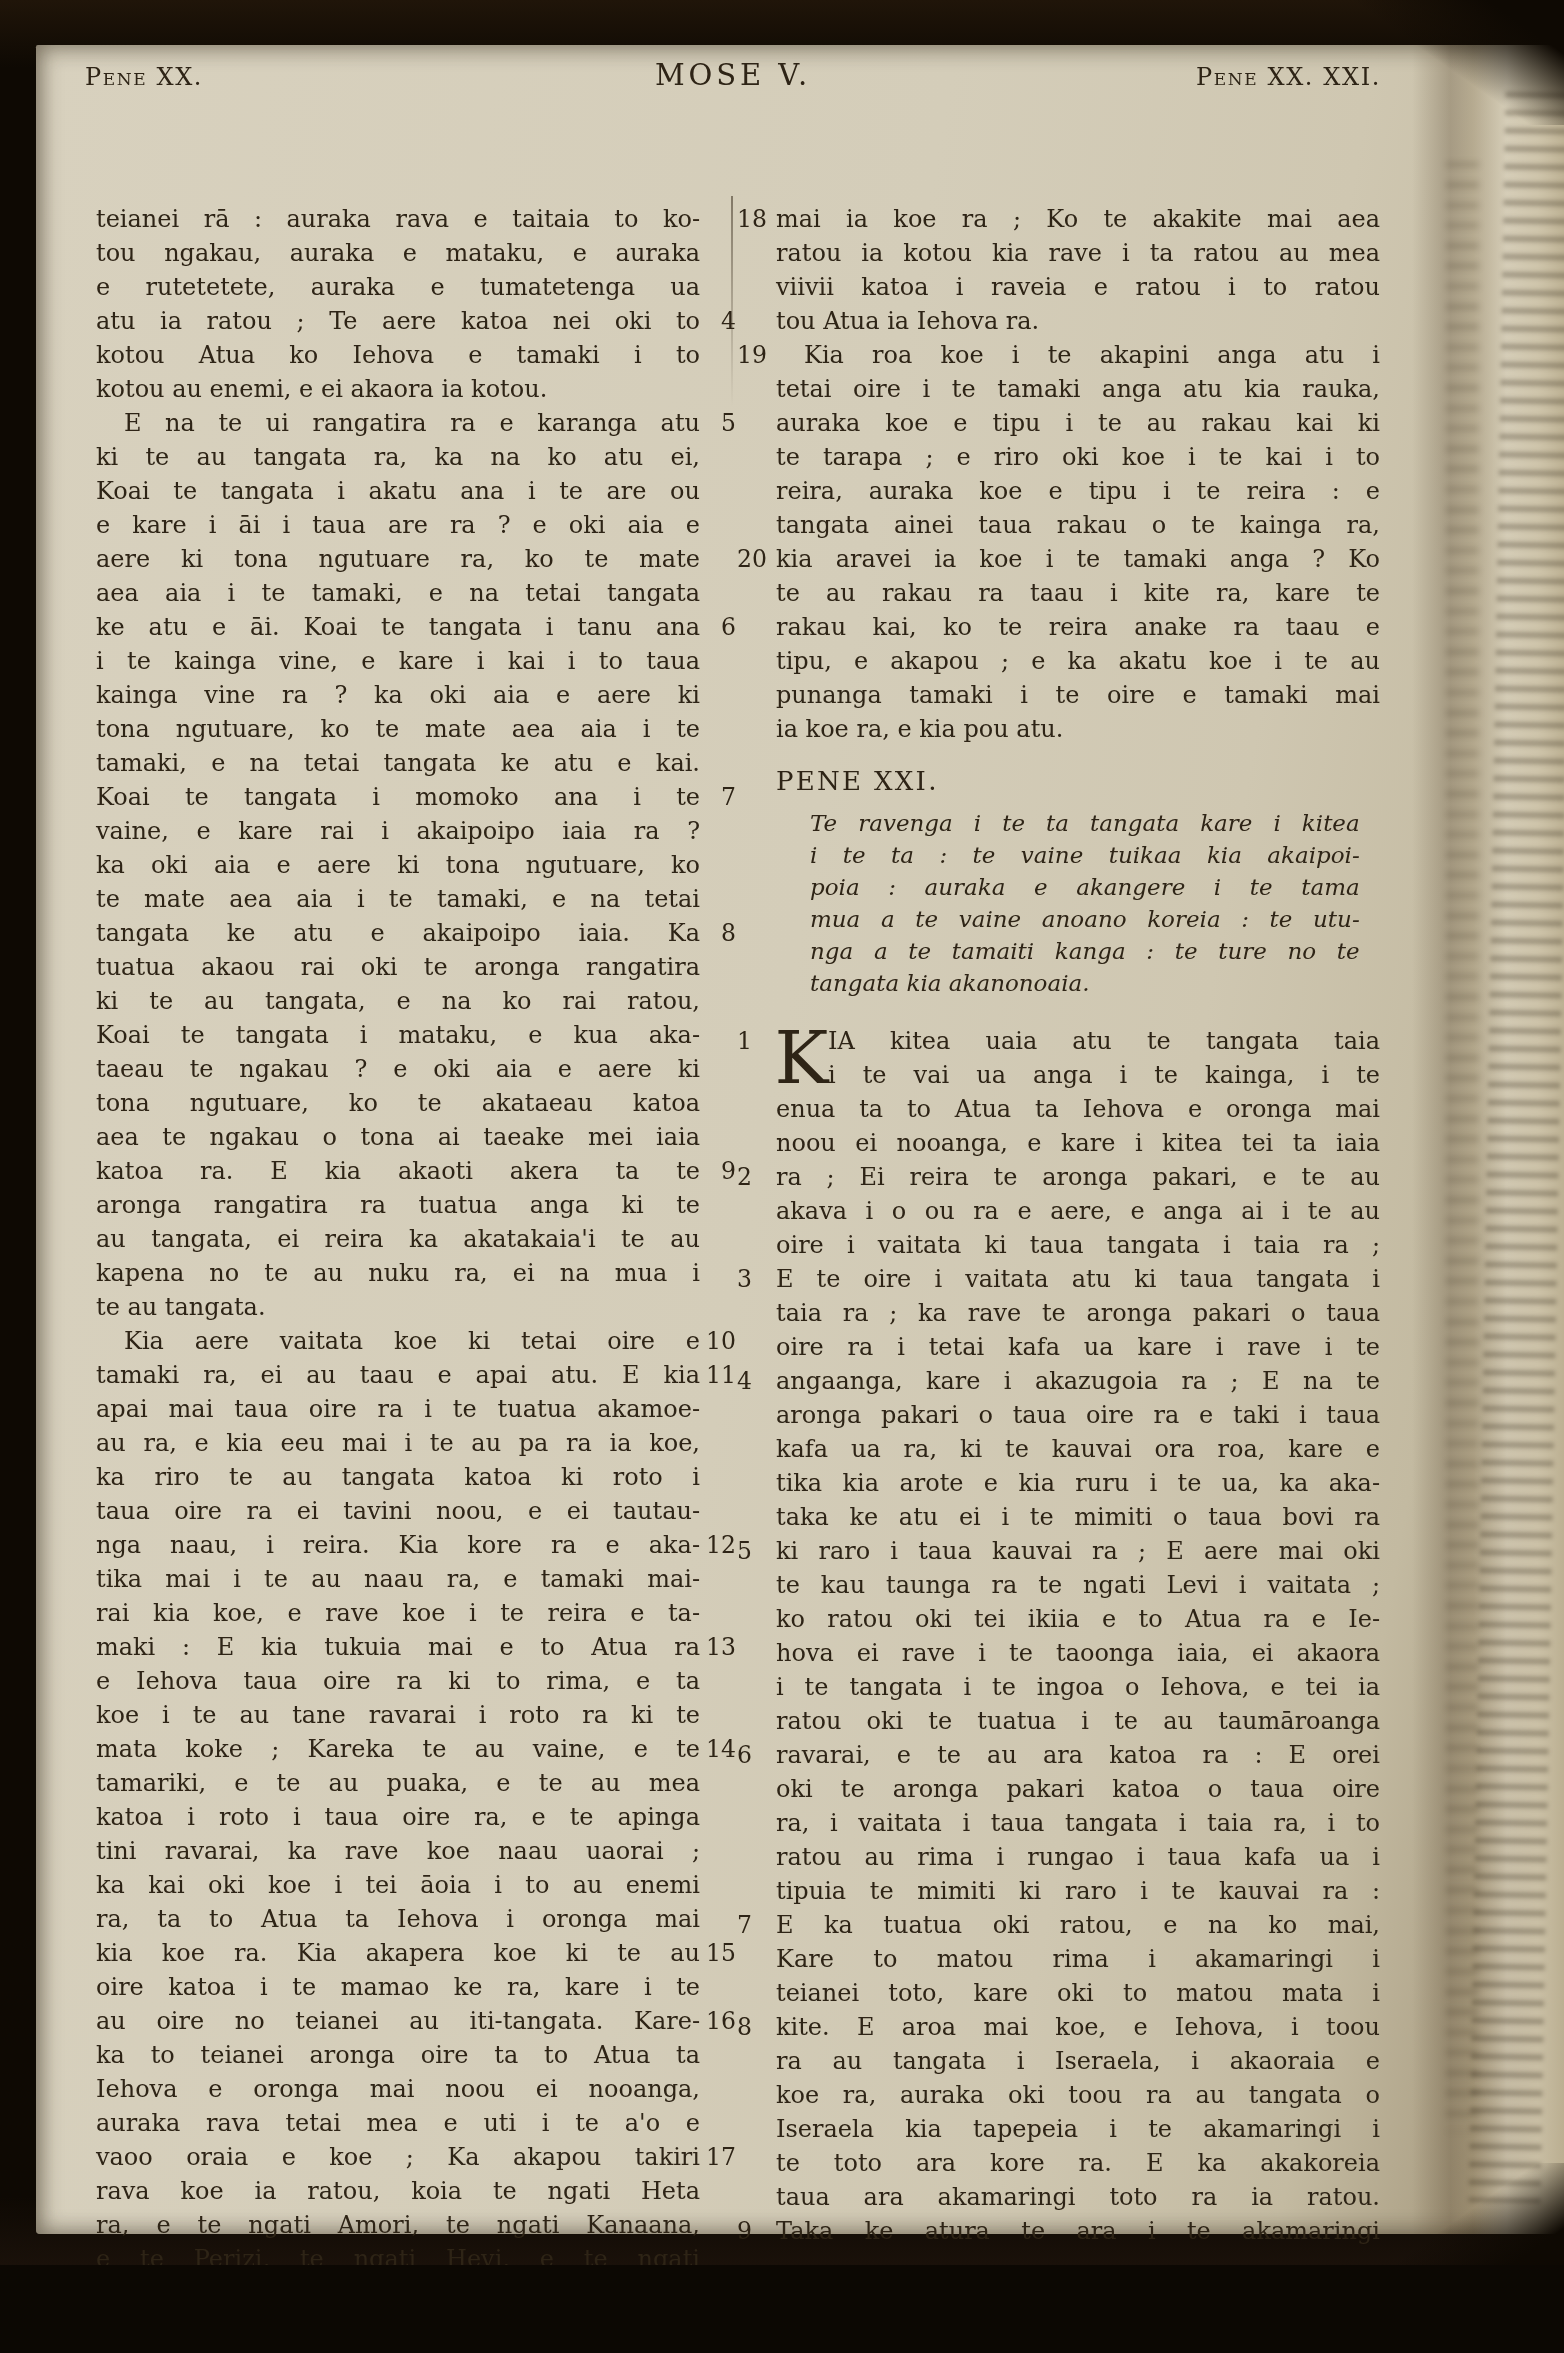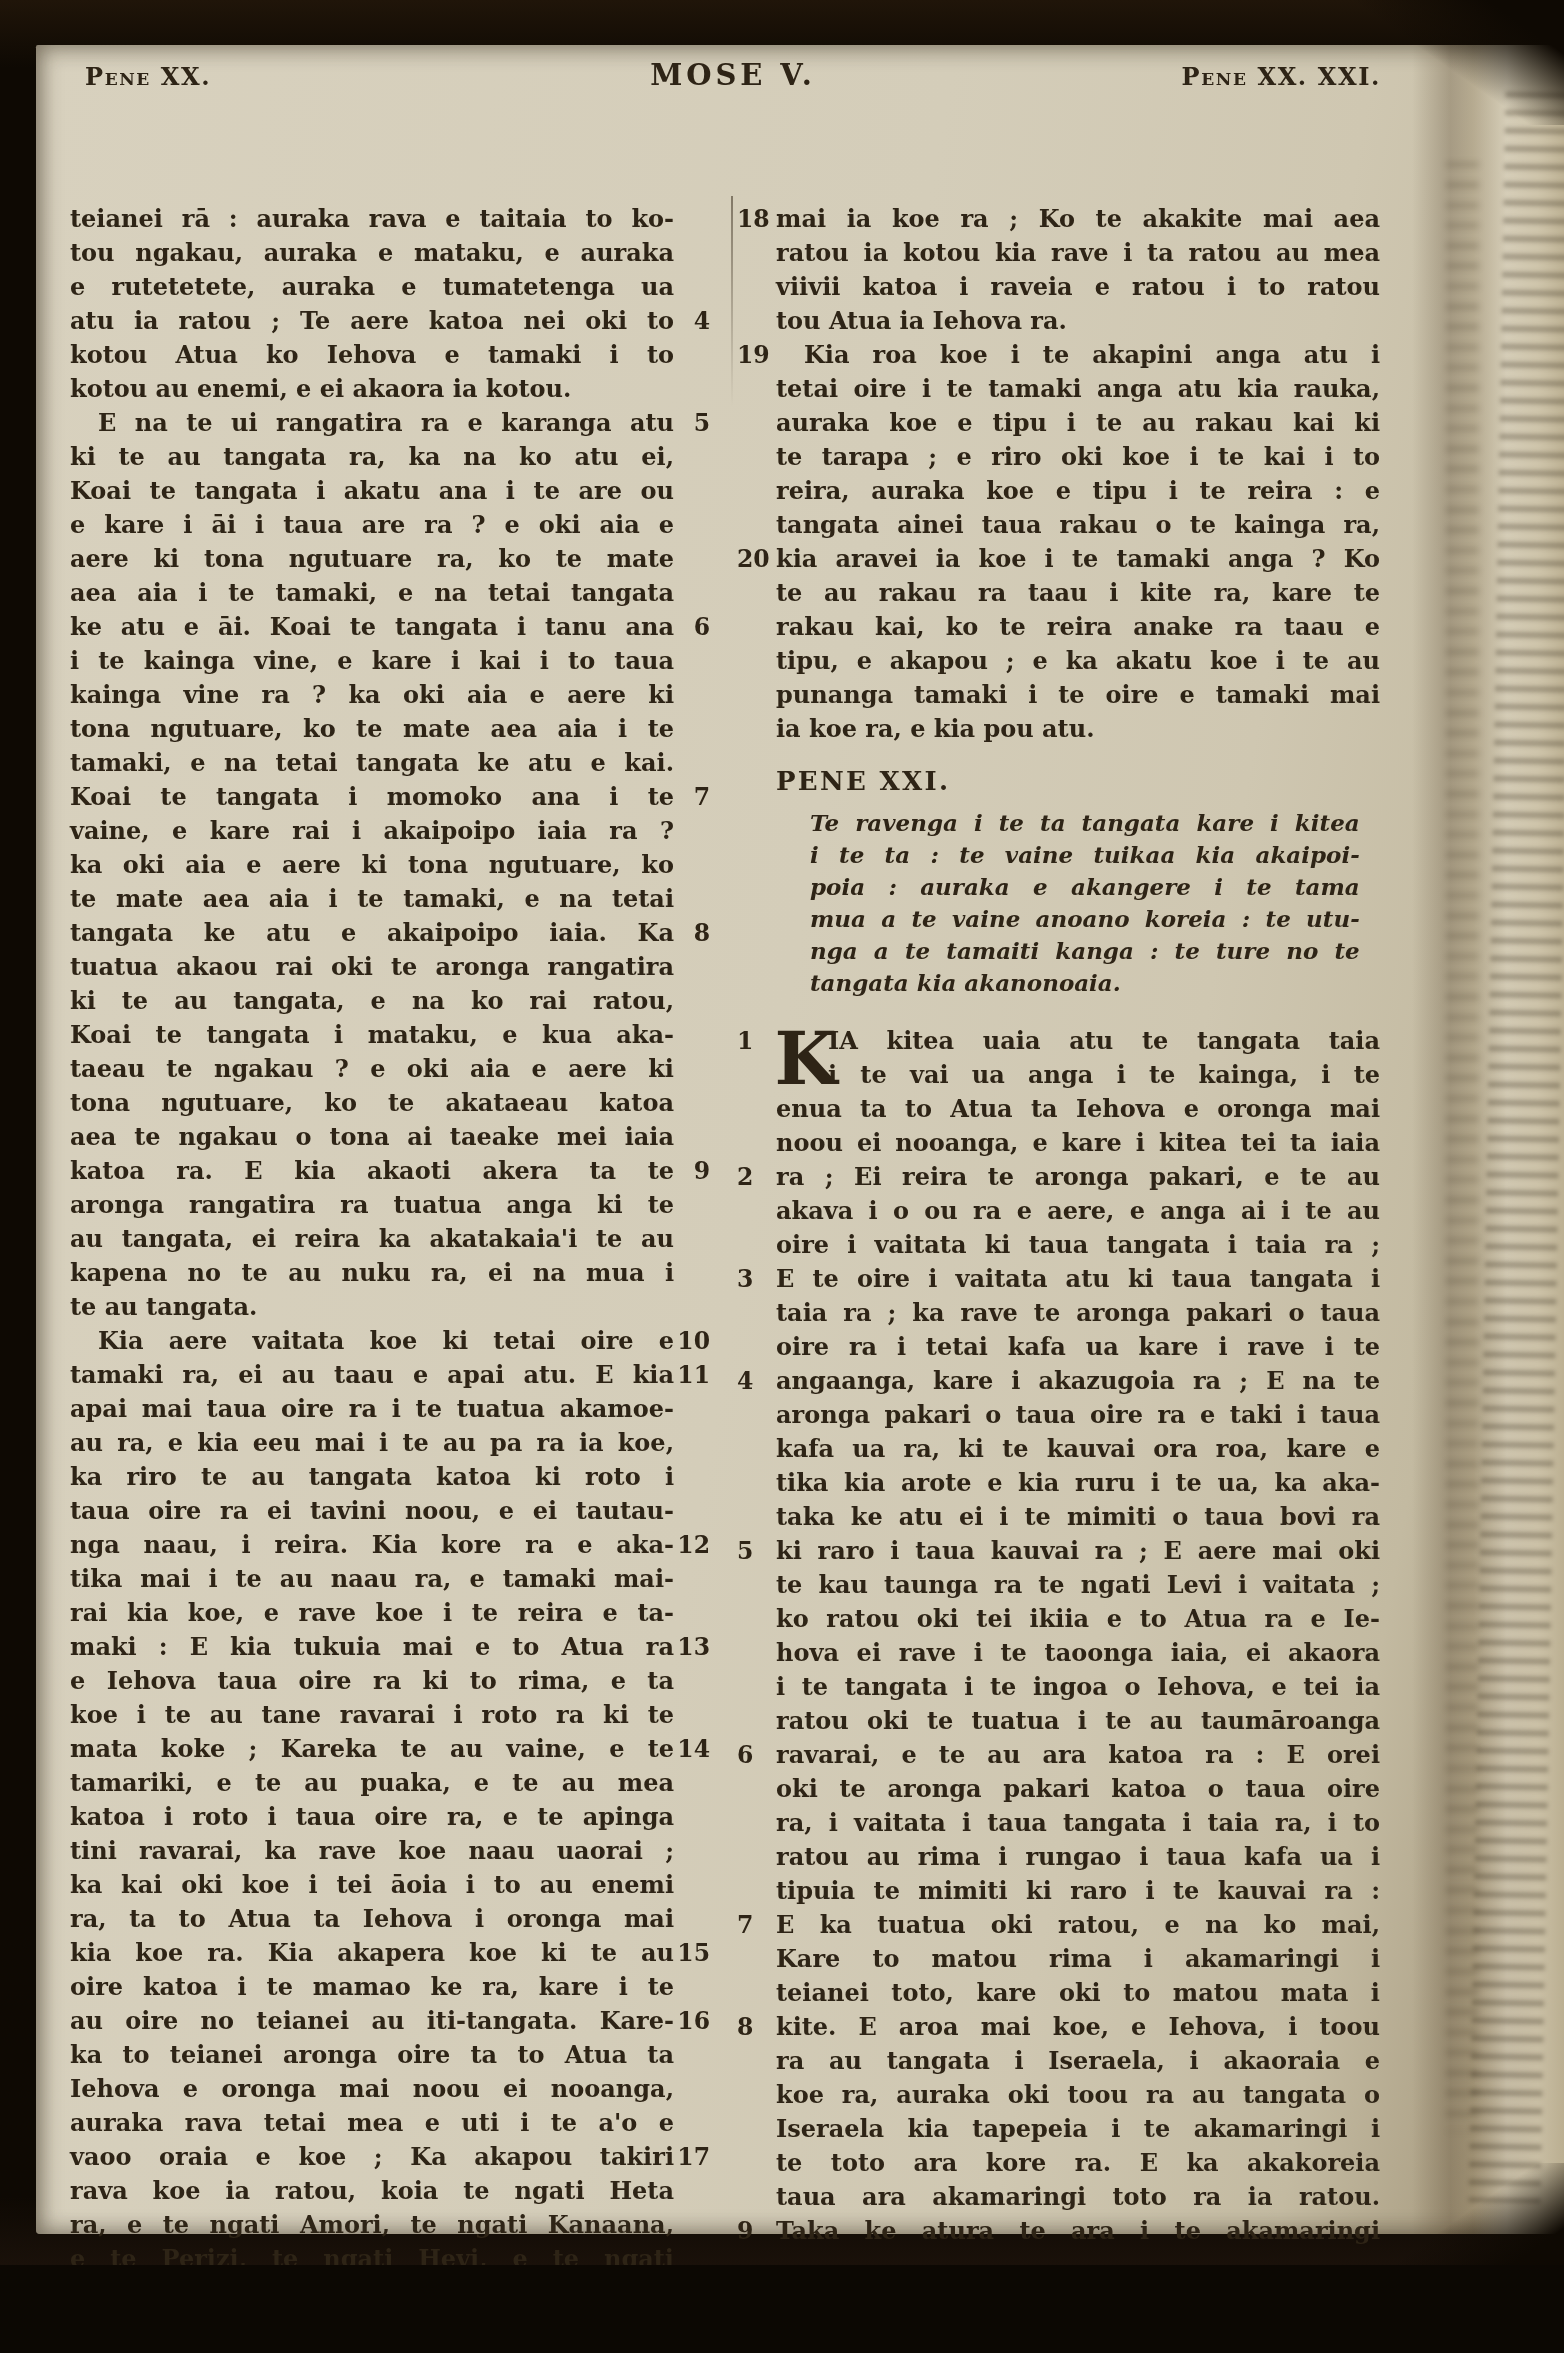--- a/index.html
+++ b/index.html
@@ -1,33 +1,33 @@
 <!DOCTYPE html>
 <html style="font-size:12.5px"><head>
 <meta charset="utf-8">
 <style>
   *{margin:0;padding:0;box-sizing:border-box}
   html,body{background:#0c0803}
   #shot{
     position:relative;width:1565px;height:2265px;overflow:hidden;
     background:linear-gradient(180deg,#201509 0%,#0e0903 3%,#0e0903 97%,#1a110a 100%);
-    font-family:"DejaVu Serif","Liberation Serif",serif;color:#2e2416;font-weight:bold;
+    font-family:"DejaVu Serif","Liberation Serif",serif;color:#2e2416;
   }
   .paper{
     position:absolute;left:36px;top:45px;right:0;bottom:31px;
     background:linear-gradient(100deg,#d8d1be 0%,#d4cdb9 48%,#cfc7b1 70%,#c3baa1 85%,#ab9f84 94%,#918368 100%);
     box-shadow:inset 7.8px 0 20.3px rgba(40,30,14,.28), inset 0 7.8px 19px rgba(40,30,14,.22), inset 0 -7.8px 17px rgba(40,30,14,.18);
     border-radius:2.3px 0 0 3.9px;
   }
   .hdr{position:absolute;top:58px;left:85px;width:1296px;display:grid;grid-template-columns:1fr auto 1fr;align-items:baseline}
   .hl,.hr{font-size:24px;font-variant:small-caps;letter-spacing:1.6px}
   .hr{text-align:right}
   .hc{font-size:29px;letter-spacing:3.9px;text-align:left}
   .col{position:absolute;top:202px;width:604px;font-size:24px;line-height:34px}
-  .col-l{left:70px}
+  .col-l{left:96px}
   .col-r{left:776px}
   .line{position:relative;height:34px;overflow:visible;text-align:justify;text-align-last:justify}
   .line.end{text-align-last:left}
   .line.ind{padding-left:28px}
   .line.capind{padding-left:52px}
   .vnum{position:absolute;top:0;font-size:23.5px;text-align:left;letter-spacing:0}
   .col-l .vnum{right:-36px}
   .col-r .vnum{left:-39px}
   .chap{margin-top:12.5px;height:45px;line-height:45px;text-align:left;font-size:26px;letter-spacing:2.3px}
   .summary{font-style:italic;font-size:23px;line-height:32px;margin:3.1px 20.3px 25px 34px}

